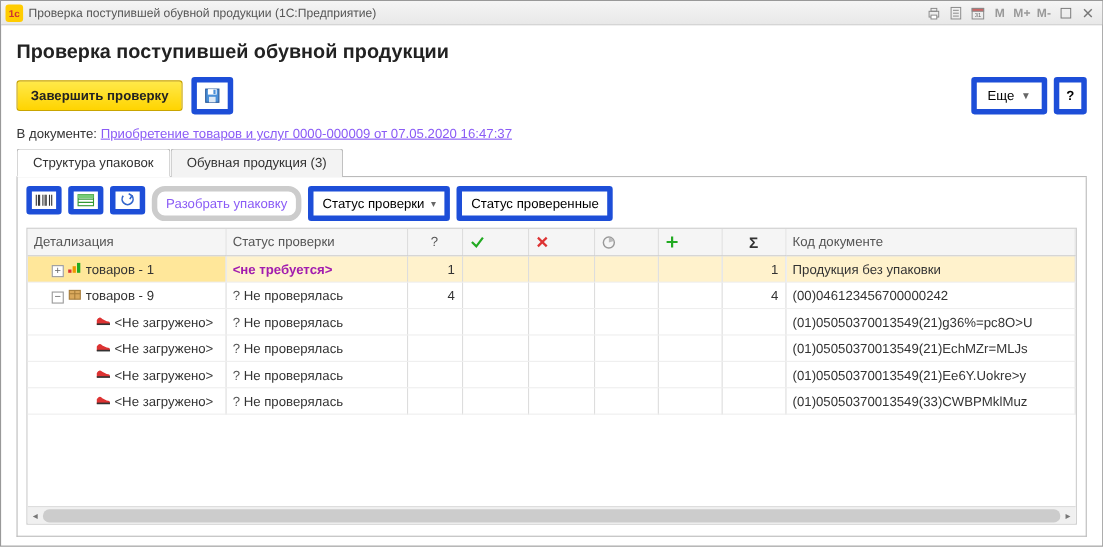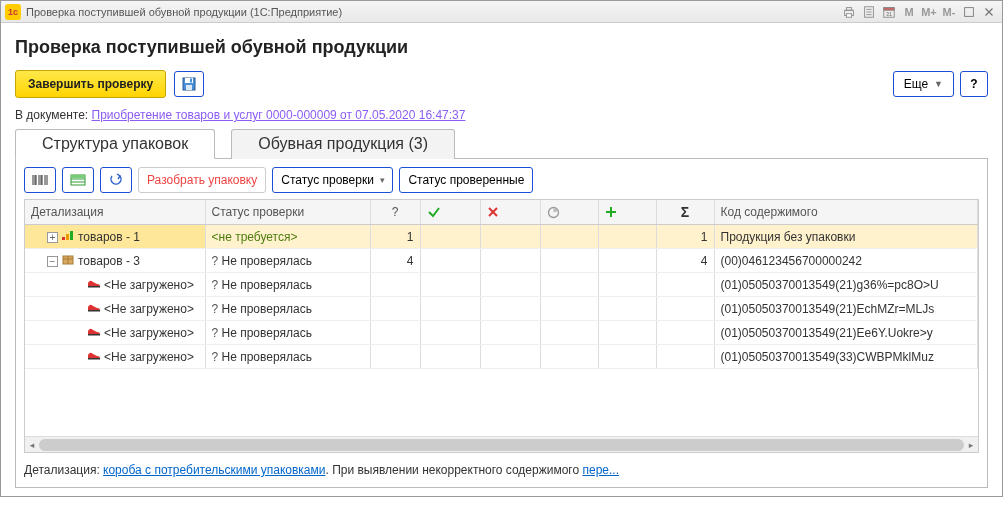--- a/index.html
+++ b/index.html
@@ -63,21 +63,21 @@
   font-weight: bold;
   color: #222;
   margin: 4px 0 12px 0;
 }
 .toolbar1 {
   display: flex;
   align-items: center;
   margin-bottom: 10px;
 }
 .btn {
-  border: 1px solid #1d4ed8;
+  border: 5px solid #1d4ed8;
   background: #fff;
   padding: 5px 10px;
   border-radius: 3px;
   font-size: 12px;
   cursor: pointer;
   display: inline-flex;
   align-items: center;
   gap: 4px;
 }
 .btn-yellow {
@@ -96,30 +96,30 @@
   font-size: 12px;
   margin-bottom: 6px;
 }
 .doc-line a { color: #8b5cf6; text-decoration: underline; }
 
 .tabs {
   display: flex;
   border-bottom: 1px solid #bbb;
 }
 .tab {
-  padding: 5px 26px;
+  padding: 5px 14px;
   border: 1px solid #bbb;
   border-bottom: none;
   background: #f3f3f3;
-  margin-right: 16px;
+  margin-right: 0;
   border-radius: 3px 3px 0 0;
   position: relative;
   top: 1px;
   cursor: pointer;
-  font-size: 16px;
+  font-size: 12px;
 }
 .tab.active {
   background: #fff;
   border-bottom: 1px solid #fff;
 }
 
 .tab-body {
   border: 1px solid #bbb;
   border-top: none;
   flex: 1;
@@ -129,21 +129,21 @@
   overflow: hidden;
 }
 
 .toolbar2 {
   display: flex;
   gap: 6px;
   margin-bottom: 6px;
 }
 .toolbar2 .btn { padding: 4px 8px; font-size: 12px; }
 .toolbar2 .btn.icon { width: 32px; height: 26px; justify-content: center; padding: 0; }
-.btn.disabled { color: #ef4444; border-color: #ccc; cursor: default; }
+.btn.disabled { color: #8b5cf6; border-color: #ccc; cursor: default; border-radius: 12px; }
 .btn .caret { font-size: 9px; color: #666; margin-left: 2px; }
 
 .grid-wrap {
   border: 1px solid #ccc;
   flex: 1;
   overflow: hidden;
   display: flex;
   flex-direction: column;
 }
 .grid {
@@ -183,21 +183,21 @@
   margin-right: 3px;
   background: #fff;
 }
 .shoe-icon {
   display: inline-block;
   width: 14px;
   margin-right: 3px;
 }
 .shoe-icon svg { width: 14px; height: 12px; vertical-align: middle; }
 .box-icon svg { width: 14px; height: 12px; vertical-align: middle; }
-.status-gray { color: #4d7c0f; }
+.status-gray { color: #a21caf; font-weight: bold; }
 .status-q { color: #555; }
 .indent1 { padding-left: 22px !important; }
 .indent2 { padding-left: 62px !important; }
 .grid td.first { padding-left: 6px; }
 
 .hscroll {
   height: 16px;
   background: #f0f0f0;
   border-top: 1px solid #ddd;
   position: relative;
@@ -390,21 +390,21 @@
                     <path d="M6.5,6.5 L6.5,2 A5,5 0 0,1 11,5 Z" fill="#bbb"></path>
                   </svg>
                 </th>
               <th class="ic">
                   <svg width="12" height="12" viewBox="0 0 12 12">
                     <line x1="6" y1="1" x2="6" y2="11" stroke="#2a2" stroke-width="2"></line>
                     <line x1="1" y1="6" x2="11" y2="6" stroke="#2a2" stroke-width="2"></line>
                   </svg>
                 </th>
               <th class="ic" style="font-weight:bold;color:#333;font-size:14px;">Σ</th>
-              <th>Код содержимого</th>
+              <th>Код документе</th>
             </tr>
           </thead>
           <tbody id="grid-body">
               <tr class="sel">
                 <td class="first indent1"><span class="exp">+</span><span class="shoe-icon"><svg viewBox="0 0 14 12">
                       <rect x="1" y="8" width="3" height="3" fill="#d33"></rect>
                       <rect x="5" y="5" width="3" height="6" fill="#e90"></rect>
                       <rect x="9" y="2" width="3" height="9" fill="#2a2"></rect>
                     </svg></span><span>товаров - 1</span></td>
                 <td><span class="status-gray">&lt;не требуется&gt;</span></td>
@@ -414,21 +414,21 @@
                 <td class="num"></td>
                 <td class="num"></td>
                 <td class="num">1</td>
                 <td>Продукция без упаковки</td>
               </tr>
               <tr>
                 <td class="first indent1"><span class="exp">−</span><span class="shoe-icon box-icon"><svg viewBox="0 0 14 12">
                       <rect x="2" y="3" width="10" height="8" fill="#d9a85c" stroke="#a67c3a"></rect>
                       <line x1="7" y1="3" x2="7" y2="11" stroke="#a67c3a"></line>
                       <line x1="2" y1="6" x2="12" y2="6" stroke="#a67c3a"></line>
-                    </svg></span><span>товаров - 3</span></td>
+                    </svg></span><span>товаров - 9</span></td>
                 <td><span class="status-q">?  </span><span>Не проверялась</span></td>
                 <td class="num">4</td>
                 <td class="num"></td>
                 <td class="num"></td>
                 <td class="num"></td>
                 <td class="num"></td>
                 <td class="num">4</td>
                 <td>(00)046123456700000242</td>
               </tr>
               <tr>
@@ -490,19 +490,16 @@
             </tbody>
         </table>
         <div style="flex:1"></div>
         <div class="hscroll">
           <span class="arr l">◂</span>
           <div class="thumb"></div>
           <span class="arr r">▸</span>
         </div>
       </div>
 
-      <div class="detail-line">
-        <span>Детализация: </span><a href="#">короба с потребительскими упаковками</a><span>. При выявлении некорректного содержимого </span><a href="#">пере...</a>
-      </div>
 
     </div>
   </div>
 </div>
 
 </body></html>

